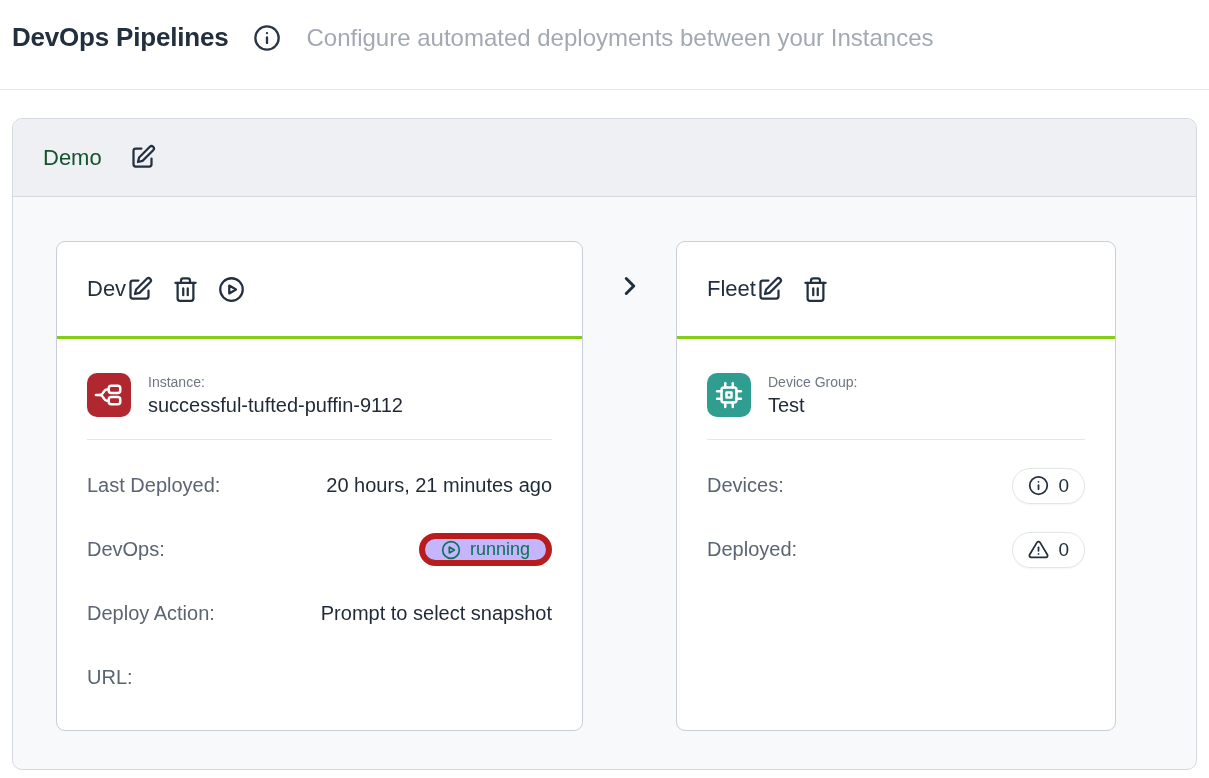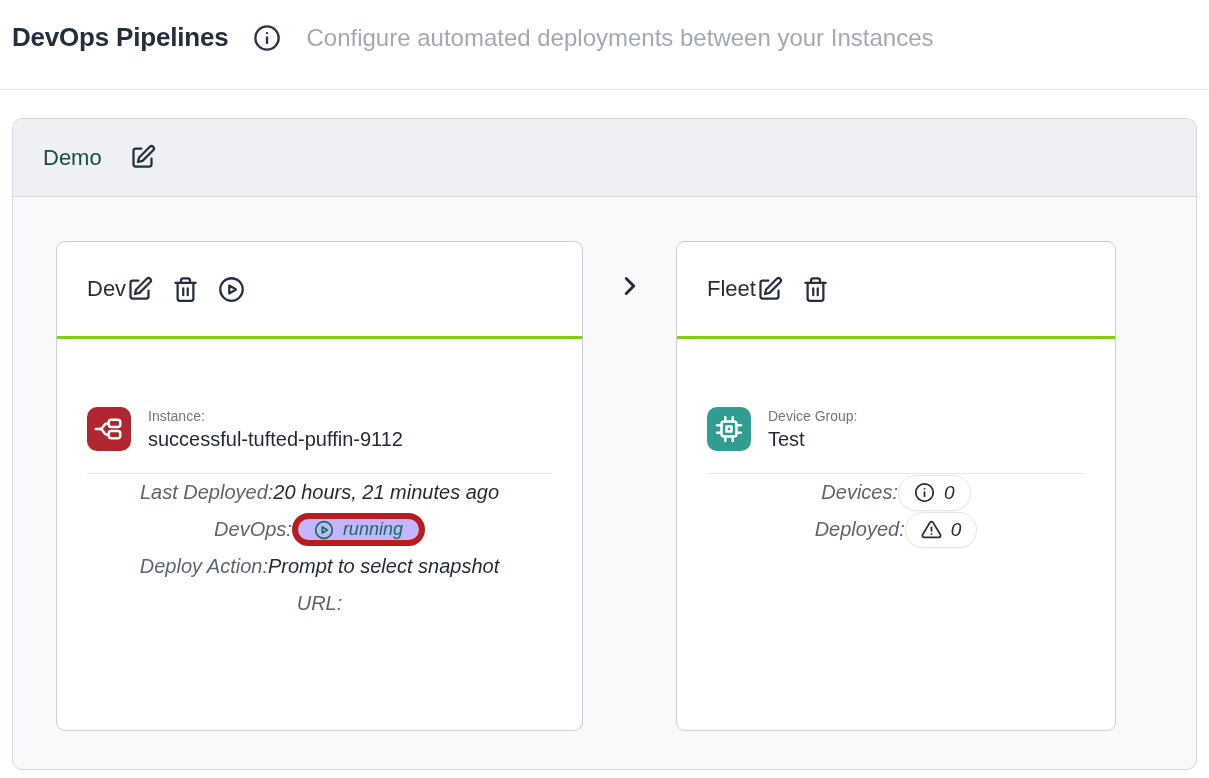--- a/index.html
+++ b/index.html
@@ -74,36 +74,36 @@
     height: 97px;
     display: flex; align-items: center; justify-content: flex-start;
     padding: 0 30px;
     border-bottom: 3px solid #84cc16;
   }
   .card-title { font-size: 22px; font-weight: 500; color: #222f3e; }
   .card-actions { display: flex; gap: 19px; align-items: center; }
 
   .card-body { padding: 34px 30px 0; }
 
-  .source-row { display: flex; align-items: center; gap: 17px; margin-top: 34px; }
+  .source-row { display: flex; align-items: center; gap: 17px; }
   .tile {
     width: 44px; height: 44px; border-radius: 10px; flex: 0 0 auto;
     display: flex; align-items: center; justify-content: center;
   }
   .tile-red { background: #b02730; }
   .tile-teal { background: #2f9e91; }
   .tile svg { width: 30px; height: 30px; }
   .source-label { font-size: 14px; color: #6f7682; margin-bottom: 4px; }
   .source-name { font-size: 20px; color: #1f2937; }
 
   .row-divider { border: none; border-top: 1px solid #e3e6ea; margin: 22px 0 0; }
 
   .field-row {
-    display: flex; align-items: center; justify-content: center;
-    min-height: 37px;  font-style: italic;
+    display: flex; align-items: center; justify-content: space-between;
+    min-height: 37px; margin-top: 27px;
   }
   .field-label { font-size: 20px; color: #5b6472; }
   .field-value { font-size: 20px; color: #1f2937; }
 
   .status-badge {
     display: inline-flex; align-items: center; gap: 9px;
     background: #c4b5fd;
     border: 6px solid #b91c1c;
     color: #0b7257;
     border-radius: 999px;

